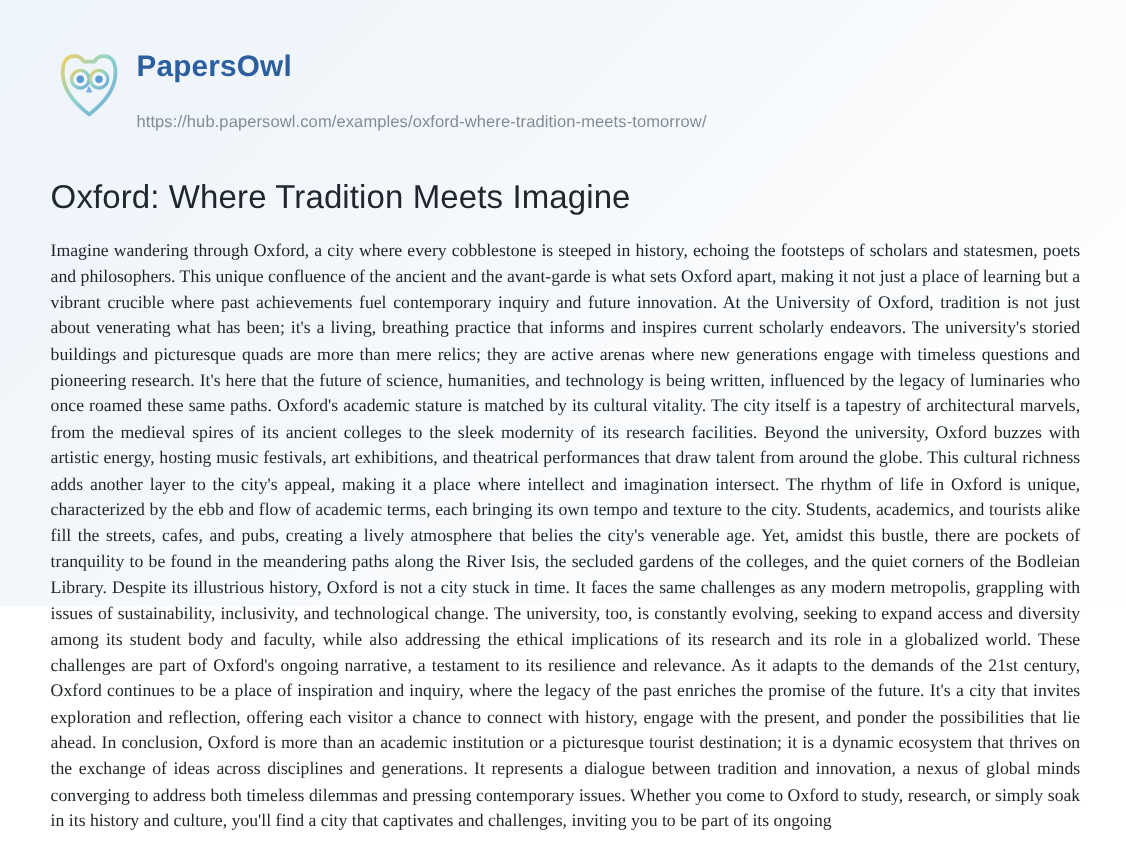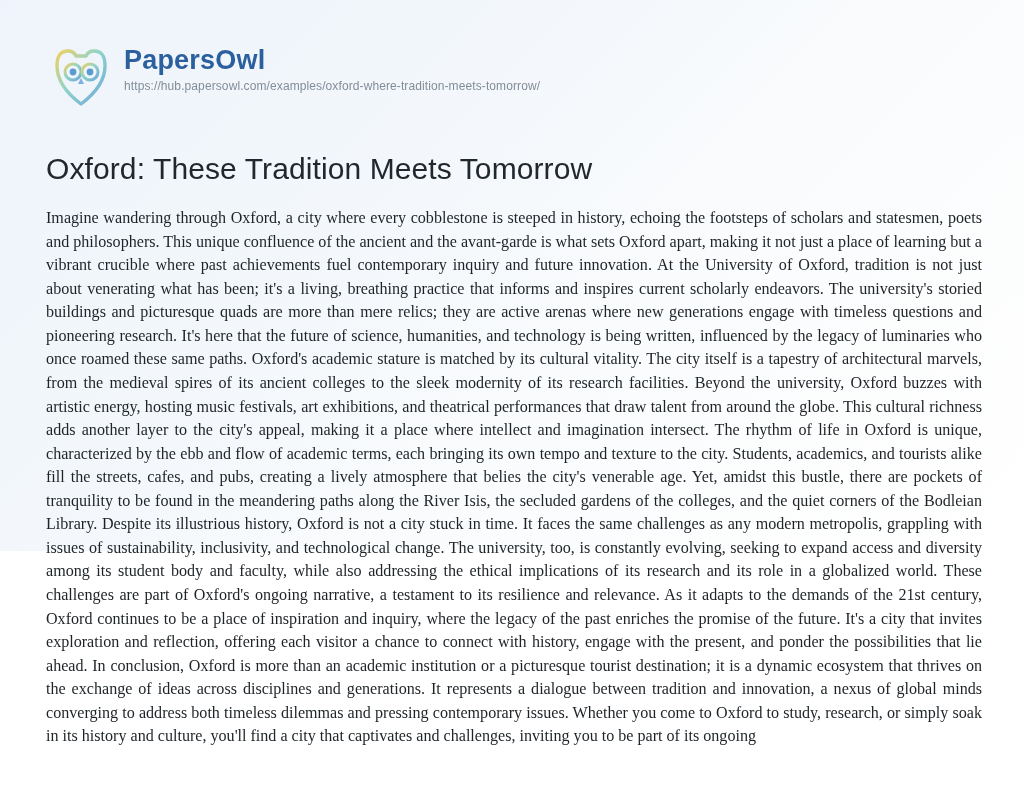--- a/index.html
+++ b/index.html
@@ -53,22 +53,22 @@
   }
   .brand-name {
     font-size: 27px;
     font-weight: bold;
     color: #2b5f9e;
     letter-spacing: 0.2px;
     line-height: 1.1;
     font-family: "Liberation Sans", sans-serif;
   }
   .brand-url {
-    margin-top: 3px;
-    font-size: 12px;
+    margin-top: 26px;
+    font-size: 15px;
     color: #6d7a85;
     letter-spacing: 0.1px;
     font-family: "Liberation Sans", sans-serif;
     opacity: 0.85;
   }
   .doc-title {
     margin: 44px 0 0 2px;
     font-size: 30px;
     font-weight: normal;
     color: #20282e;
@@ -108,18 +108,18 @@
           <circle cx="38" cy="26" r="3.4" fill="#5c9bd1"></circle>
           <path d="M29 32 L26 38 L32 38 Z" fill="#6fa8dc" opacity="0.9"></path>
         </svg>
       </div>
       <div class="brand-text">
         <div class="brand-name">PapersOwl</div>
         <div class="brand-url">https://hub.papersowl.com/examples/oxford-where-tradition-meets-tomorrow/</div>
       </div>
     </div>
 
-    <h1 class="doc-title">Oxford: These Tradition Meets Tomorrow</h1>
+    <h1 class="doc-title">Oxford: Where Tradition Meets Imagine</h1>
 
     <div class="doc-body">Imagine wandering through Oxford, a city where every cobblestone is steeped in history, echoing the footsteps of scholars and statesmen, poets and philosophers. This unique confluence of the ancient and the avant-garde is what sets Oxford apart, making it not just a place of learning but a vibrant crucible where past achievements fuel contemporary inquiry and future innovation. At the University of Oxford, tradition is not just about venerating what has been; it's a living, breathing practice that informs and inspires current scholarly endeavors. The university's storied buildings and picturesque quads are more than mere relics; they are active arenas where new generations engage with timeless questions and pioneering research. It's here that the future of science, humanities, and technology is being written, influenced by the legacy of luminaries who once roamed these same paths. Oxford's academic stature is matched by its cultural vitality. The city itself is a tapestry of architectural marvels, from the medieval spires of its ancient colleges to the sleek modernity of its research facilities. Beyond the university, Oxford buzzes with artistic energy, hosting music festivals, art exhibitions, and theatrical performances that draw talent from around the globe. This cultural richness adds another layer to the city's appeal, making it a place where intellect and imagination intersect. The rhythm of life in Oxford is unique, characterized by the ebb and flow of academic terms, each bringing its own tempo and texture to the city. Students, academics, and tourists alike fill the streets, cafes, and pubs, creating a lively atmosphere that belies the city's venerable age. Yet, amidst this bustle, there are pockets of tranquility to be found in the meandering paths along the River Isis, the secluded gardens of the colleges, and the quiet corners of the Bodleian Library. Despite its illustrious history, Oxford is not a city stuck in time. It faces the same challenges as any modern metropolis, grappling with issues of sustainability, inclusivity, and technological change. The university, too, is constantly evolving, seeking to expand access and diversity among its student body and faculty, while also addressing the ethical implications of its research and its role in a globalized world. These challenges are part of Oxford's ongoing narrative, a testament to its resilience and relevance. As it adapts to the demands of the 21st century, Oxford continues to be a place of inspiration and inquiry, where the legacy of the past enriches the promise of the future. It's a city that invites exploration and reflection, offering each visitor a chance to connect with history, engage with the present, and ponder the possibilities that lie ahead. In conclusion, Oxford is more than an academic institution or a picturesque tourist destination; it is a dynamic ecosystem that thrives on the exchange of ideas across disciplines and generations. It represents a dialogue between tradition and innovation, a nexus of global minds converging to address both timeless dilemmas and pressing contemporary issues. Whether you come to Oxford to study, research, or simply soak in its history and culture, you'll find a city that captivates and challenges, inviting you to be part of its ongoing</div>
 
   </div>
 </div>
 
 </body></html>

